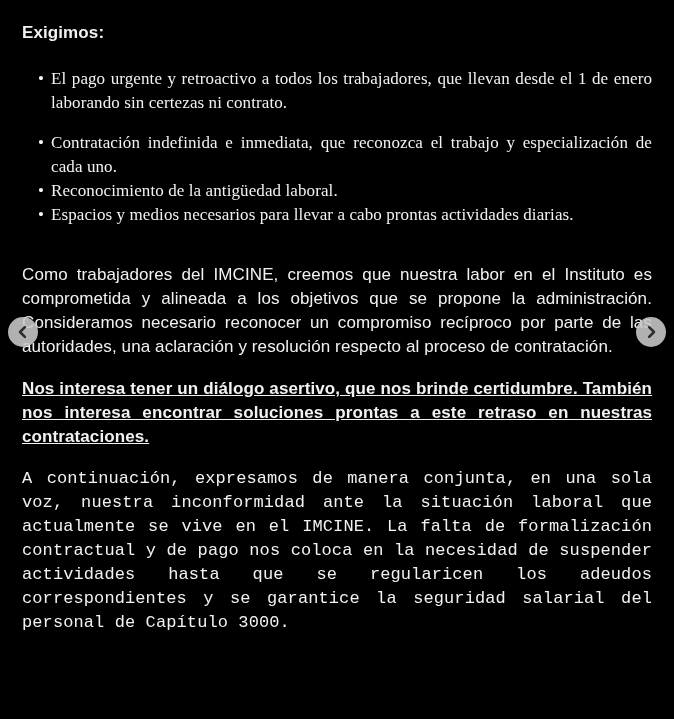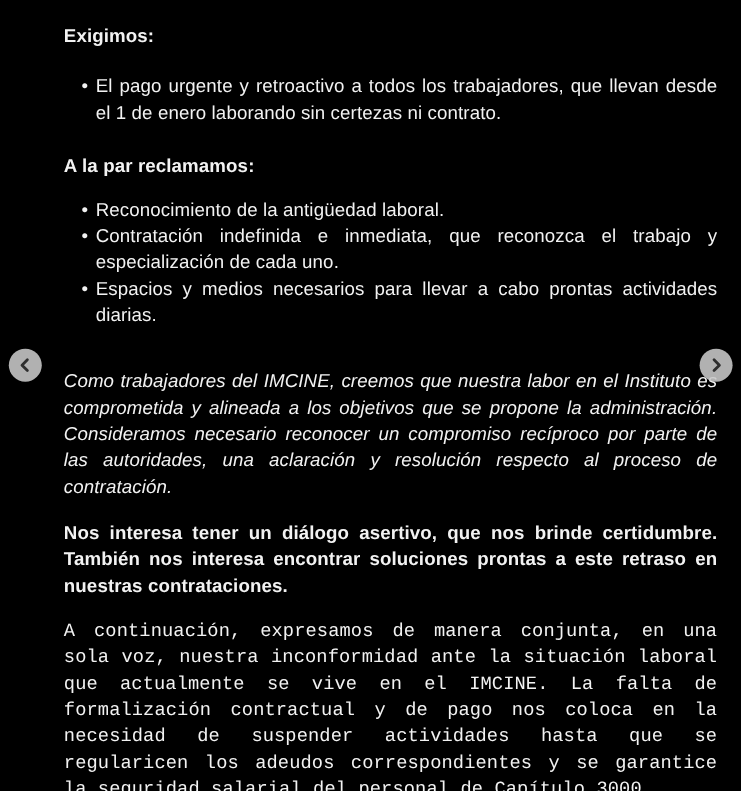--- a/index.html
+++ b/index.html
@@ -7,57 +7,57 @@
   body {
     width: 674px; height: 719px;
     position: relative;
     overflow: hidden;
     font-family: "Liberation Sans", "DejaVu Sans", sans-serif;
   }
   .slide {
     position: absolute; inset: 0;
     background: #000000;
     color: #f2f2f2;
-    padding-left: 36px;
   }
   .doc {
     padding: 21px 22px 0 22px;
     font-size: 17px;
     line-height: 24px;
     letter-spacing: 0.1px;
   }
   .h {
     font-weight: bold;
     text-align: left;
     line-height: 24px;
   }
   .h2 { margin-top: 24px; }
   ul.list {
     list-style: none;
     margin: 22px 0 0 0;
     padding: 0 0 0 16px;
+    font-family: Liberation Serif, serif;
   }
   ul.list2 { margin-top: 16px; }
   ul.list li {
     position: relative;
     padding-left: 13px;
     text-align: justify;
   }
   ul.list li::before {
     content: "\2022";
     position: absolute;
     left: 0; top: 0;
     font-size: 17px;
   }
   p.body {
     text-align: justify;
     text-justify: inter-word;
   }
-  .p1 { margin-top: 36px; font-style: italic; }
-  .p2 { margin-top: 18px; font-weight: bold; }
+  .p1 { margin-top: 36px; }
+  .p2 { margin-top: 18px; font-weight: bold; text-decoration: underline; }
   .p3 { margin-top: 18px; font-family: Liberation Mono, monospace; }
   .nav-btn {
     position: absolute;
     top: 317px;
     width: 30px; height: 30px;
     border: none;
     border-radius: 50%;
     background: rgba(201, 201, 201, 0.88);
     display: flex;
     align-items: center;
@@ -74,25 +74,24 @@
 
 <div class="slide">
   <div class="doc">
 
     <p class="h">Exigimos:</p>
 
     <ul class="list list1">
       <li>El pago urgente y retroactivo a todos los trabajadores, que llevan desde el 1 de enero laborando sin certezas ni contrato.</li>
     </ul>
 
-    <p class="h h2">A la par reclamamos:</p>
 
     <ul class="list list2">
+      <li>Contratación indefinida e inmediata, que reconozca el trabajo y especialización de cada uno.</li>
       <li>Reconocimiento de la antigüedad laboral.</li>
-      <li>Contratación indefinida e inmediata, que reconozca el trabajo y especialización de cada uno.</li>
       <li>Espacios y medios necesarios para llevar a cabo prontas actividades diarias.</li>
     </ul>
 
     <p class="body p1">Como trabajadores del IMCINE, creemos que nuestra labor en el Instituto es comprometida y alineada a los objetivos que se propone la administración. Consideramos necesario reconocer un compromiso recíproco por parte de las autoridades, una aclaración y resolución respecto al proceso de contratación.</p>
 
     <p class="body p2">Nos interesa tener un diálogo asertivo, que nos brinde certidumbre. También nos interesa encontrar soluciones prontas a este retraso en nuestras contrataciones.</p>
 
     <p class="body p3">A continuación, expresamos de manera conjunta, en una sola voz, nuestra inconformidad ante la situación laboral que actualmente se vive en el IMCINE. La falta de formalización contractual y de pago nos coloca en la necesidad de suspender actividades hasta que se regularicen los adeudos correspondientes y se garantice la seguridad salarial del personal de Capítulo 3000.</p>
 
   </div>

